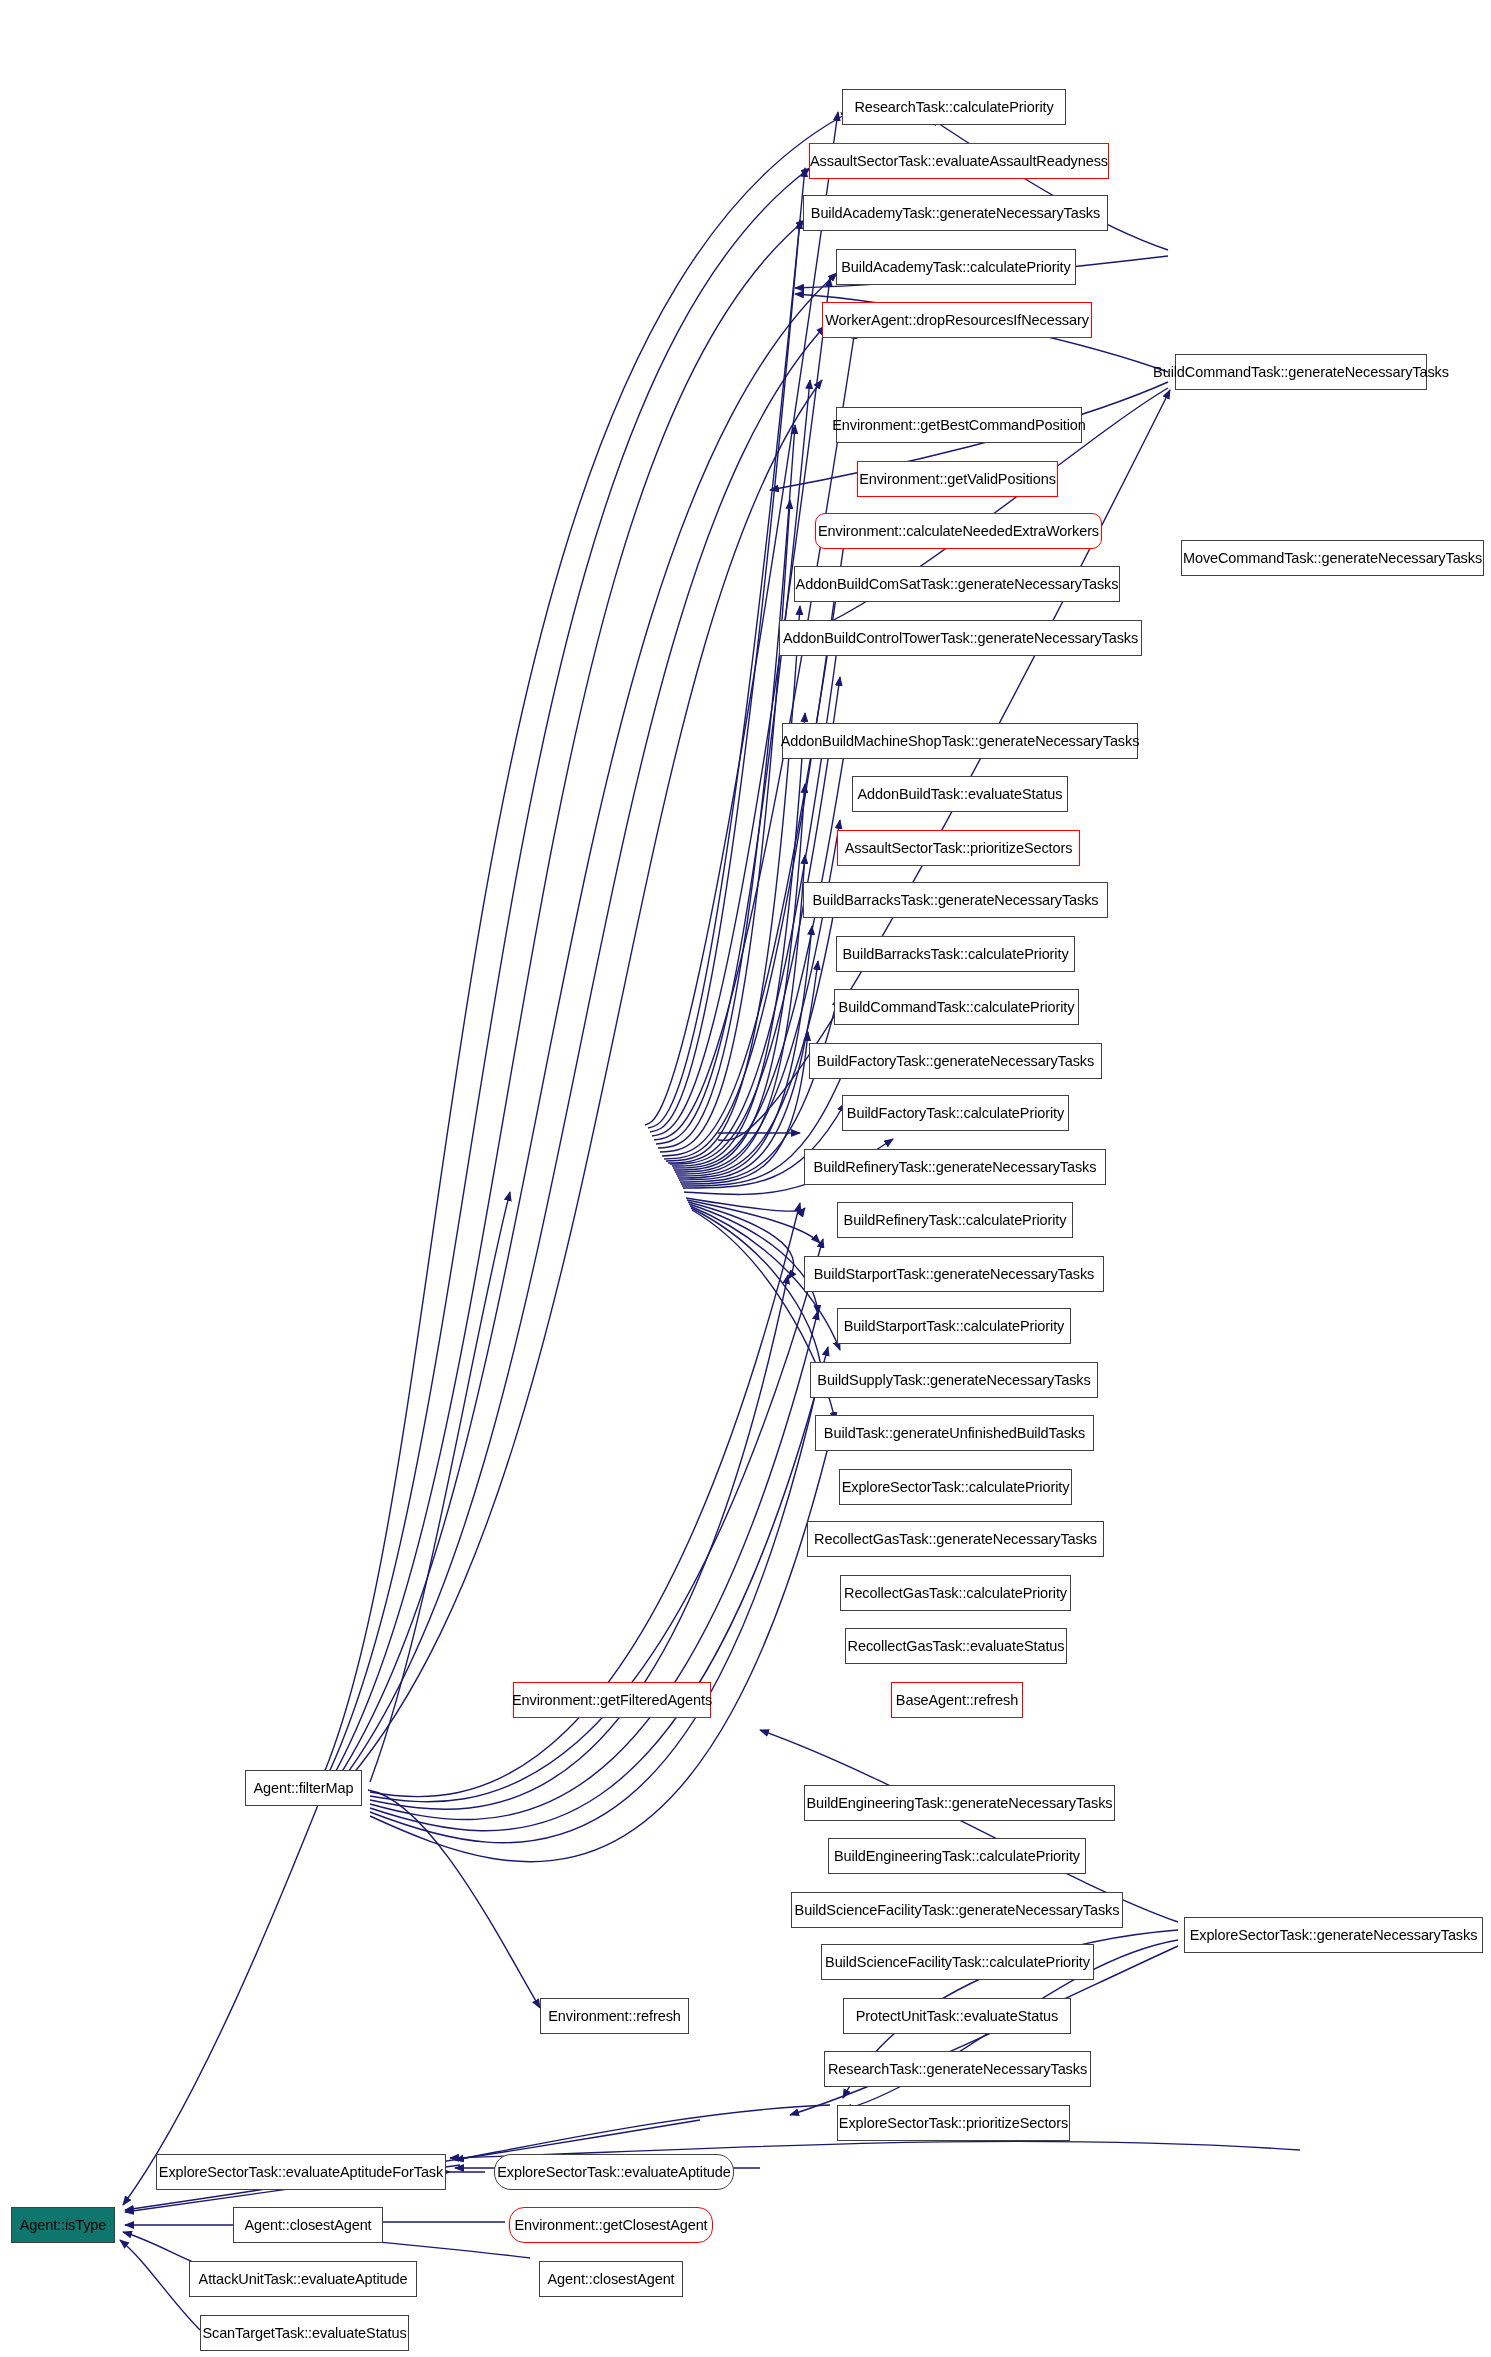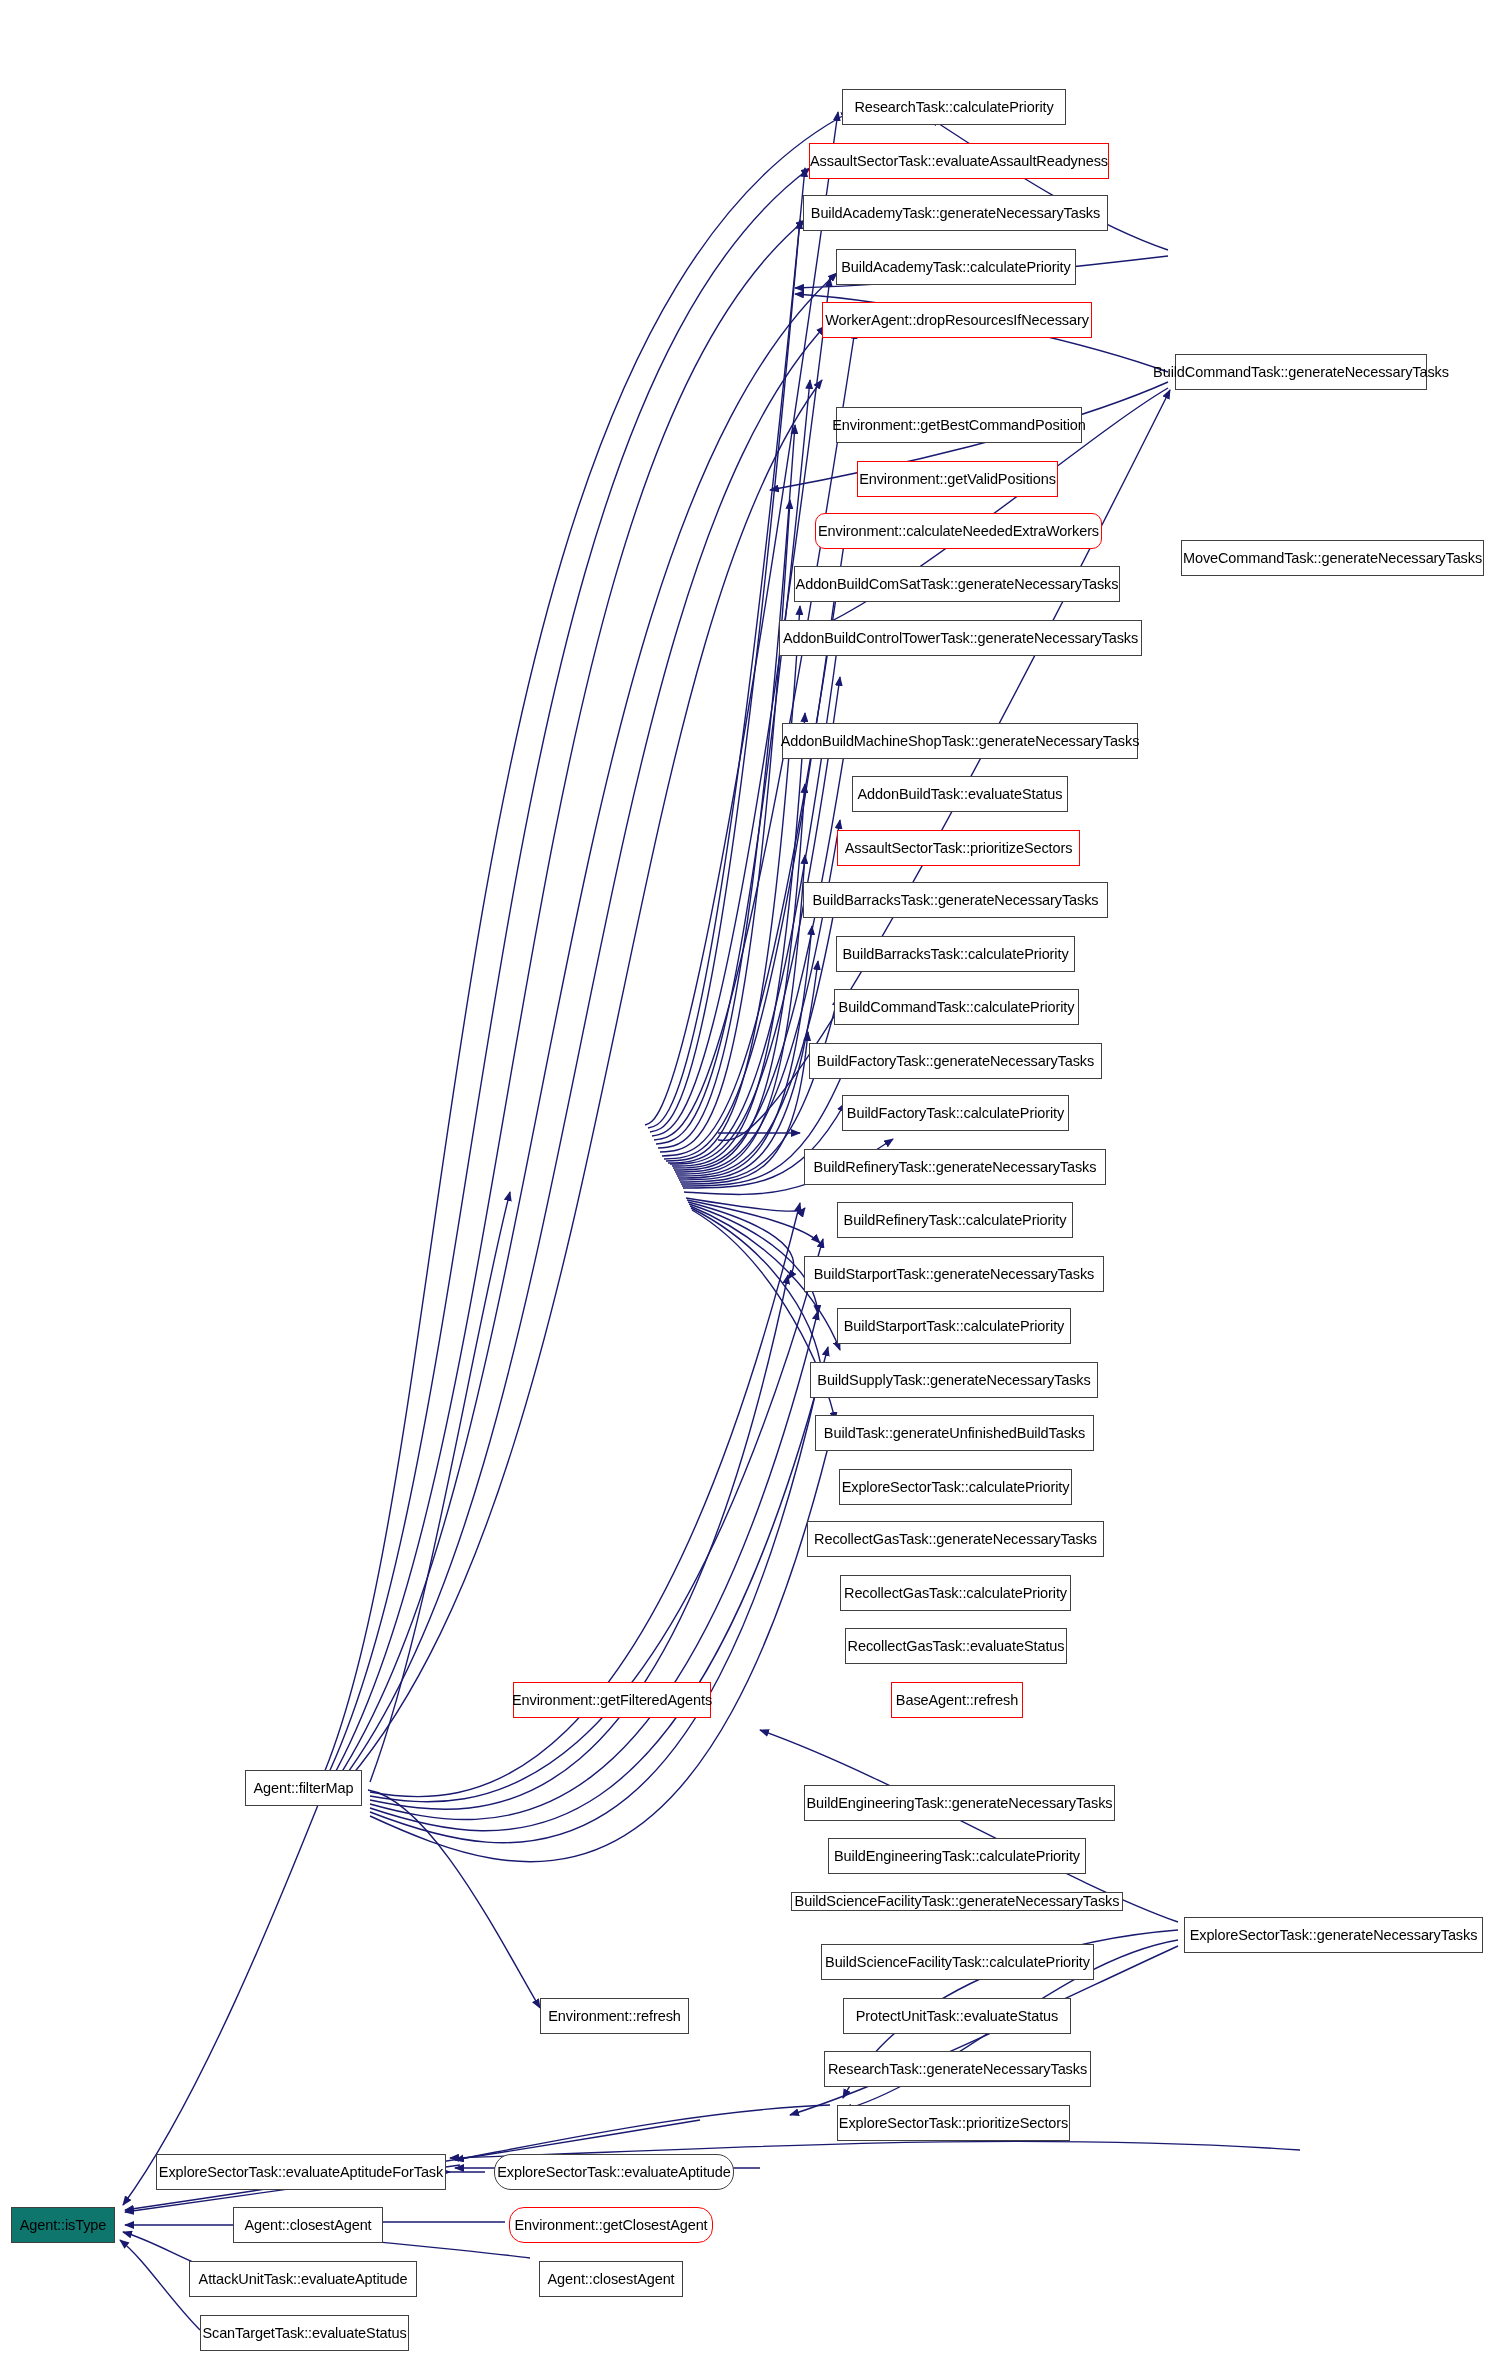--- a/index.html
+++ b/index.html
@@ -245,21 +245,21 @@
     </div>
     <div class="node red" style="left: 891px; top: 1682px; width: 132px; height: 36px;">
       <span>BaseAgent::refresh</span>
     </div>
     <div class="node" style="left: 804px; top: 1785px; width: 311px; height: 36px;">
       <span>BuildEngineeringTask::generateNecessaryTasks</span>
     </div>
     <div class="node" style="left: 828px; top: 1838px; width: 258px; height: 36px;">
       <span>BuildEngineeringTask::calculatePriority</span>
     </div>
-    <div class="node" style="left: 791px; top: 1892px; width: 332px; height: 19px; text-align: center;">
+    <div class="node" style="left: 791px; top: 1892px; width: 332px; height: 36px; text-align: center;">
       <span>BuildScienceFacilityTask::generateNecessaryTasks</span>
     </div>
     <div class="node" style="left: 1184px; top: 1917px; width: 299px; height: 36px;">
       <span>ExploreSectorTask::generateNecessaryTasks</span>
     </div>
     <div class="node" style="left: 821px; top: 1944px; width: 273px; height: 36px;">
       <span>BuildScienceFacilityTask::calculatePriority</span>
     </div>
     <div class="node" style="left: 245px; top: 1770px; width: 117px; height: 36px; align-items: center;">
       <span>Agent::filterMap</span>

